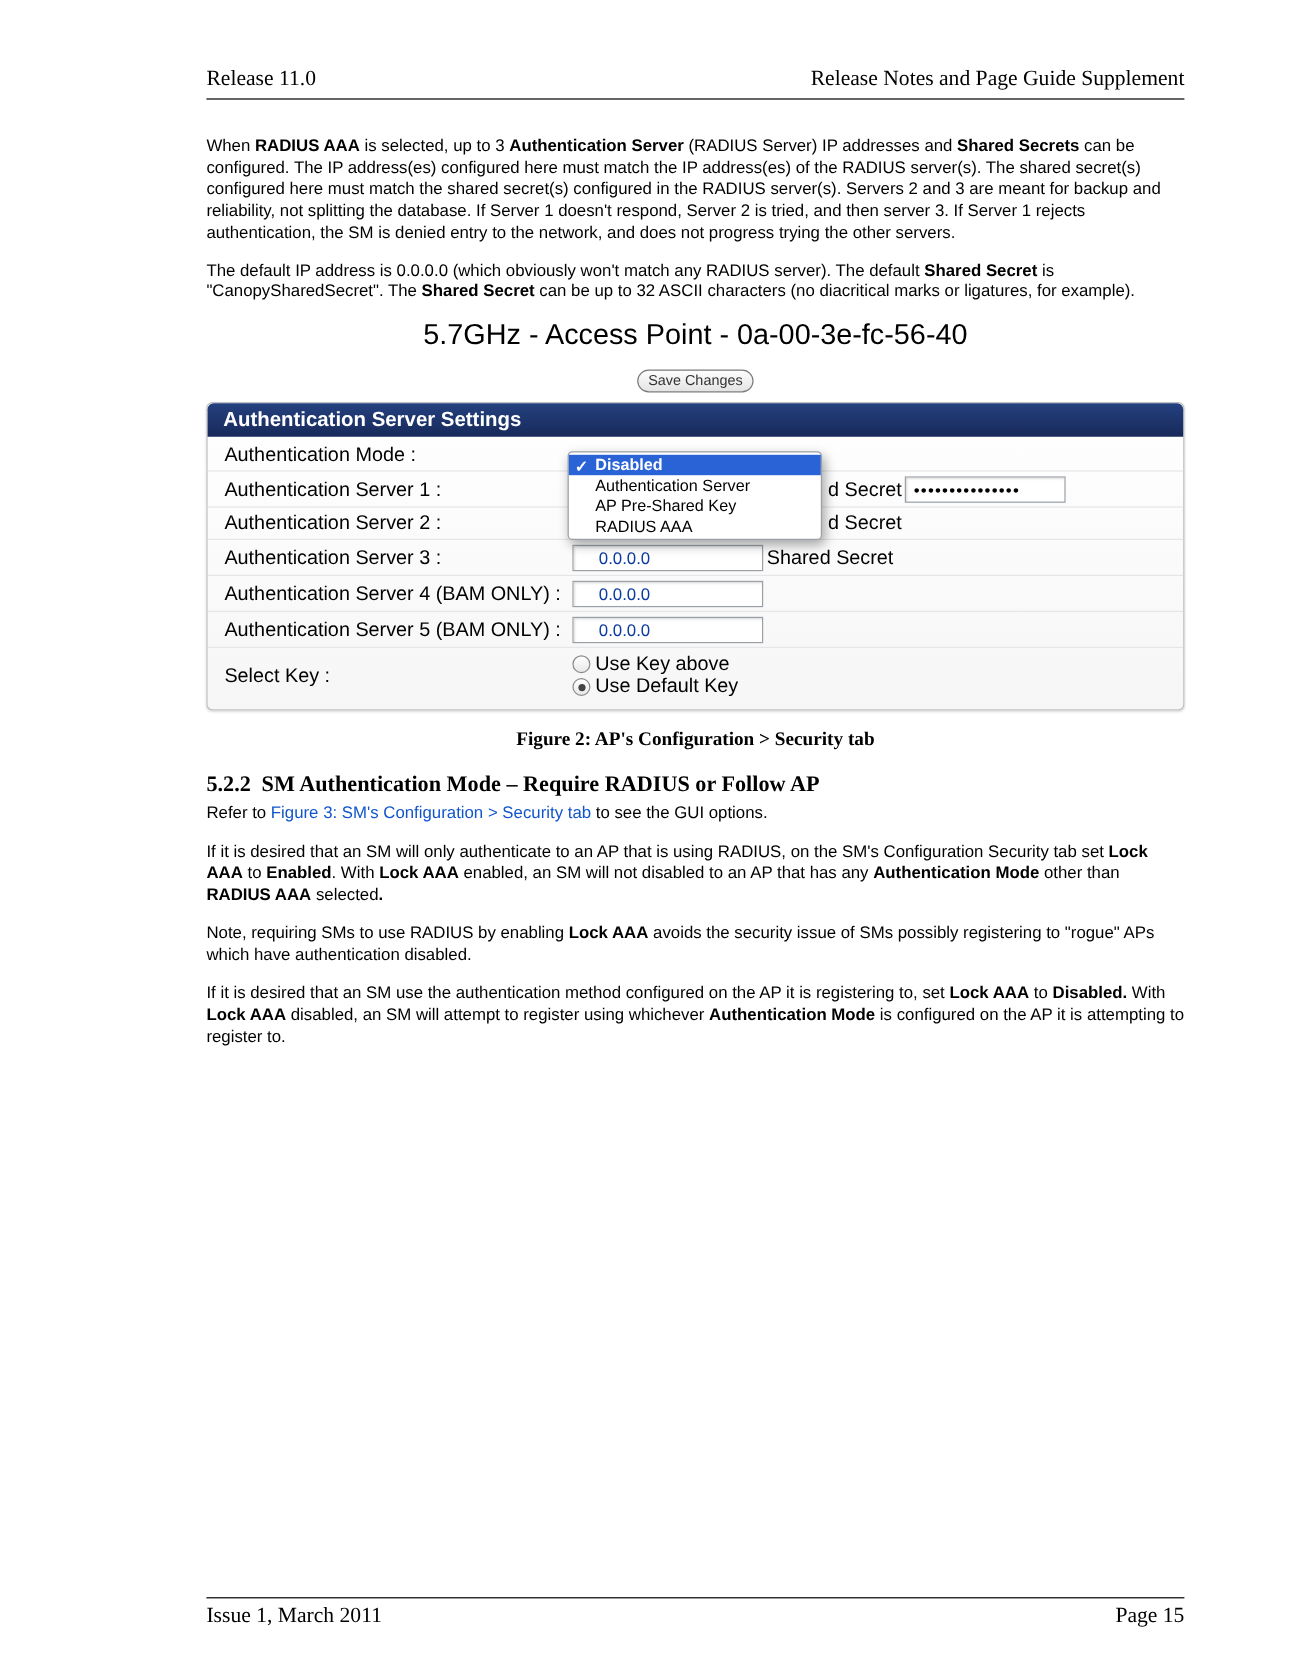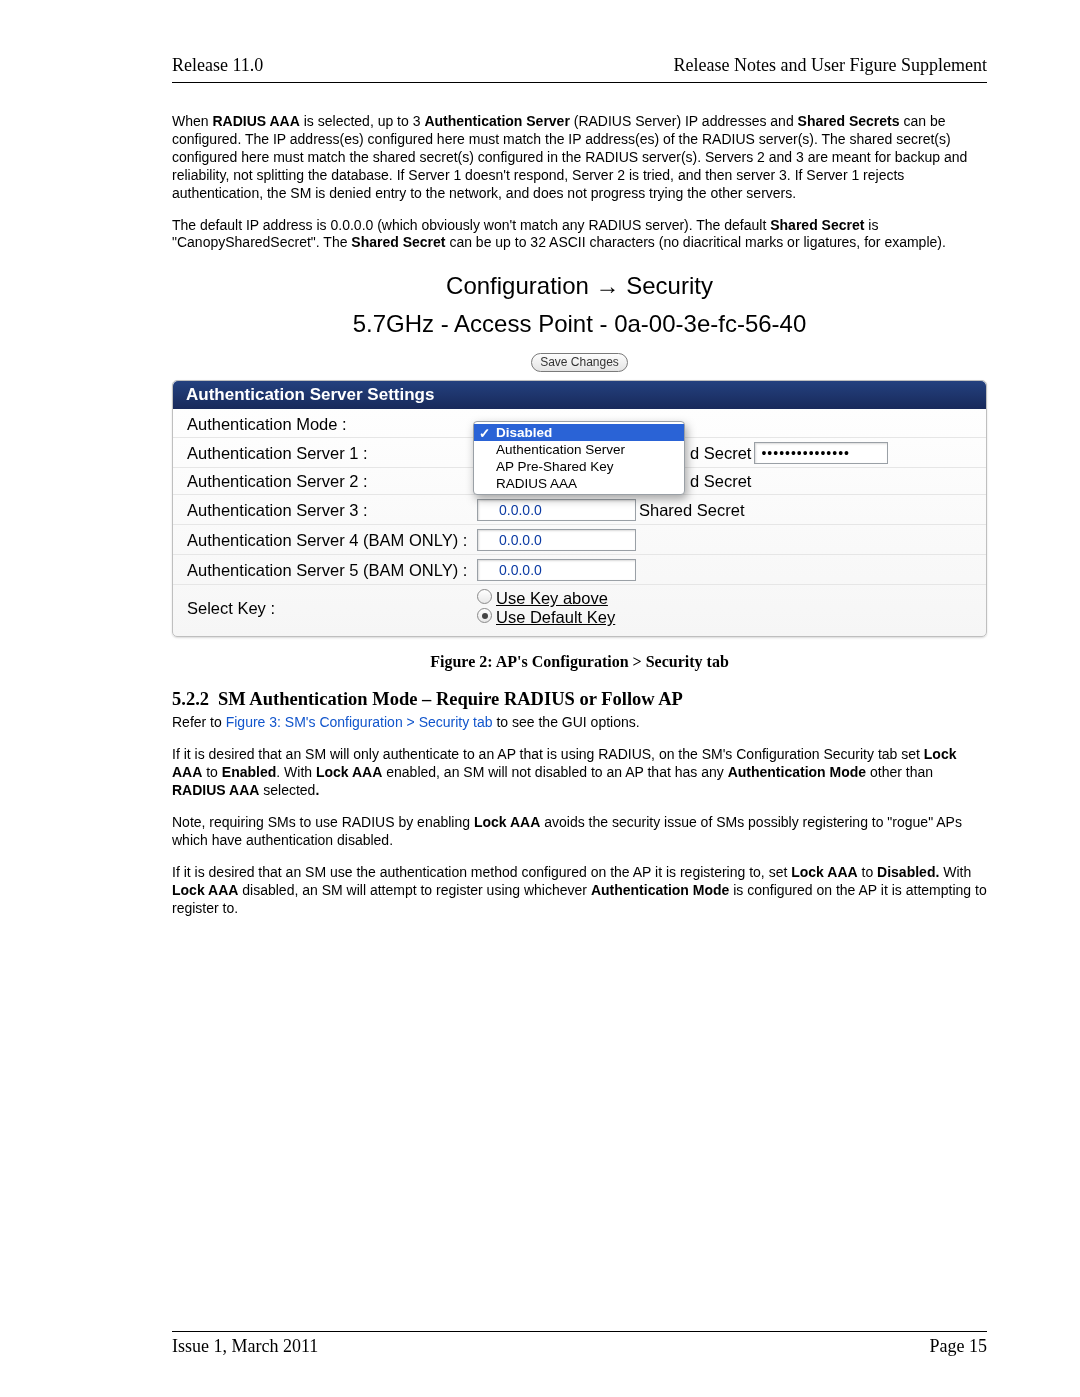--- a/index.html
+++ b/index.html
@@ -141,21 +141,21 @@
   .menu-item.sel {
     background: #2a63d6;
     color: #fff;
     font-weight: 700;
   }
   .check {
     position: absolute;
     left: 5px; top: 1px;
     font-weight: 700;
   }
-  .radio { display:flex; align-items:flex-start; gap:4px;text-decoration:underline; }
+  .radio { display:flex; align-items:center; gap:4px; }
   .radio-dot {
     width: 13px; height: 13px;
     border: 1px solid #8a8a8a;
     border-radius: 50%;
     display: inline-flex;
     align-items: center; justify-content: center;
     background: linear-gradient(#fff,#e8e8e8);
   }
   .radio-dot.on::after {
     content: ""; width: 6px; height: 6px; border-radius: 50%; background: #444;
@@ -180,38 +180,33 @@
   .footer-rule { border:none; border-top:1px solid #000; margin: 10px 0 4px 0; }
   .right-note { margin-left:auto; }
 </style>
 </head>
 <body>
 
 <div class="page">
 
   <div class="header-row">
     <span>Release 11.0</span>
-    <span>Release Notes and User Figure Supplement</span>
+    <span>Release Notes and Page Guide Supplement</span>
   </div>
   <hr class="rule">
 
   <div class="body-text">
     <p>
       <span>When </span><b>RADIUS AAA</b><span> is selected, up to 3 </span><b>Authentication Server</b><span> (RADIUS Server) IP addresses and </span><b>Shared Secrets</b><span> can be configured. The IP address(es) configured here must match the IP address(es) of the RADIUS server(s). The shared secret(s) configured here must match the shared secret(s) configured in the RADIUS server(s). Servers 2 and 3 are meant for backup and reliability, not splitting the database. If Server 1 doesn't respond, Server 2 is tried, and then server 3. If Server 1 rejects authentication, the SM is denied entry to the network, and does not progress trying the other servers.</span>
     </p>
     <p>
       <span>The default IP address is 0.0.0.0 (which obviously won't match any RADIUS server). The default </span><b>Shared Secret</b><span> is "CanopySharedSecret". The </span><b>Shared Secret</b><span> can be up to 32 ASCII characters (no diacritical marks or ligatures, for example).</span>
     </p>
   </div>
 
-  <div class="figure-title">
-    <span>Configuration</span>
-    <span class="arrow">→</span>
-    <span>Security</span>
-  </div>
   <div class="figure-sub">5.7GHz - Access Point - 0a-00-3e-fc-56-40</div>
 
   <div class="save-row">
     <span class="save-btn">Save Changes</span>
   </div>
 
   <div class="panel">
     <div class="panel-head">Authentication Server Settings</div>
     <div class="panel-body">
 

